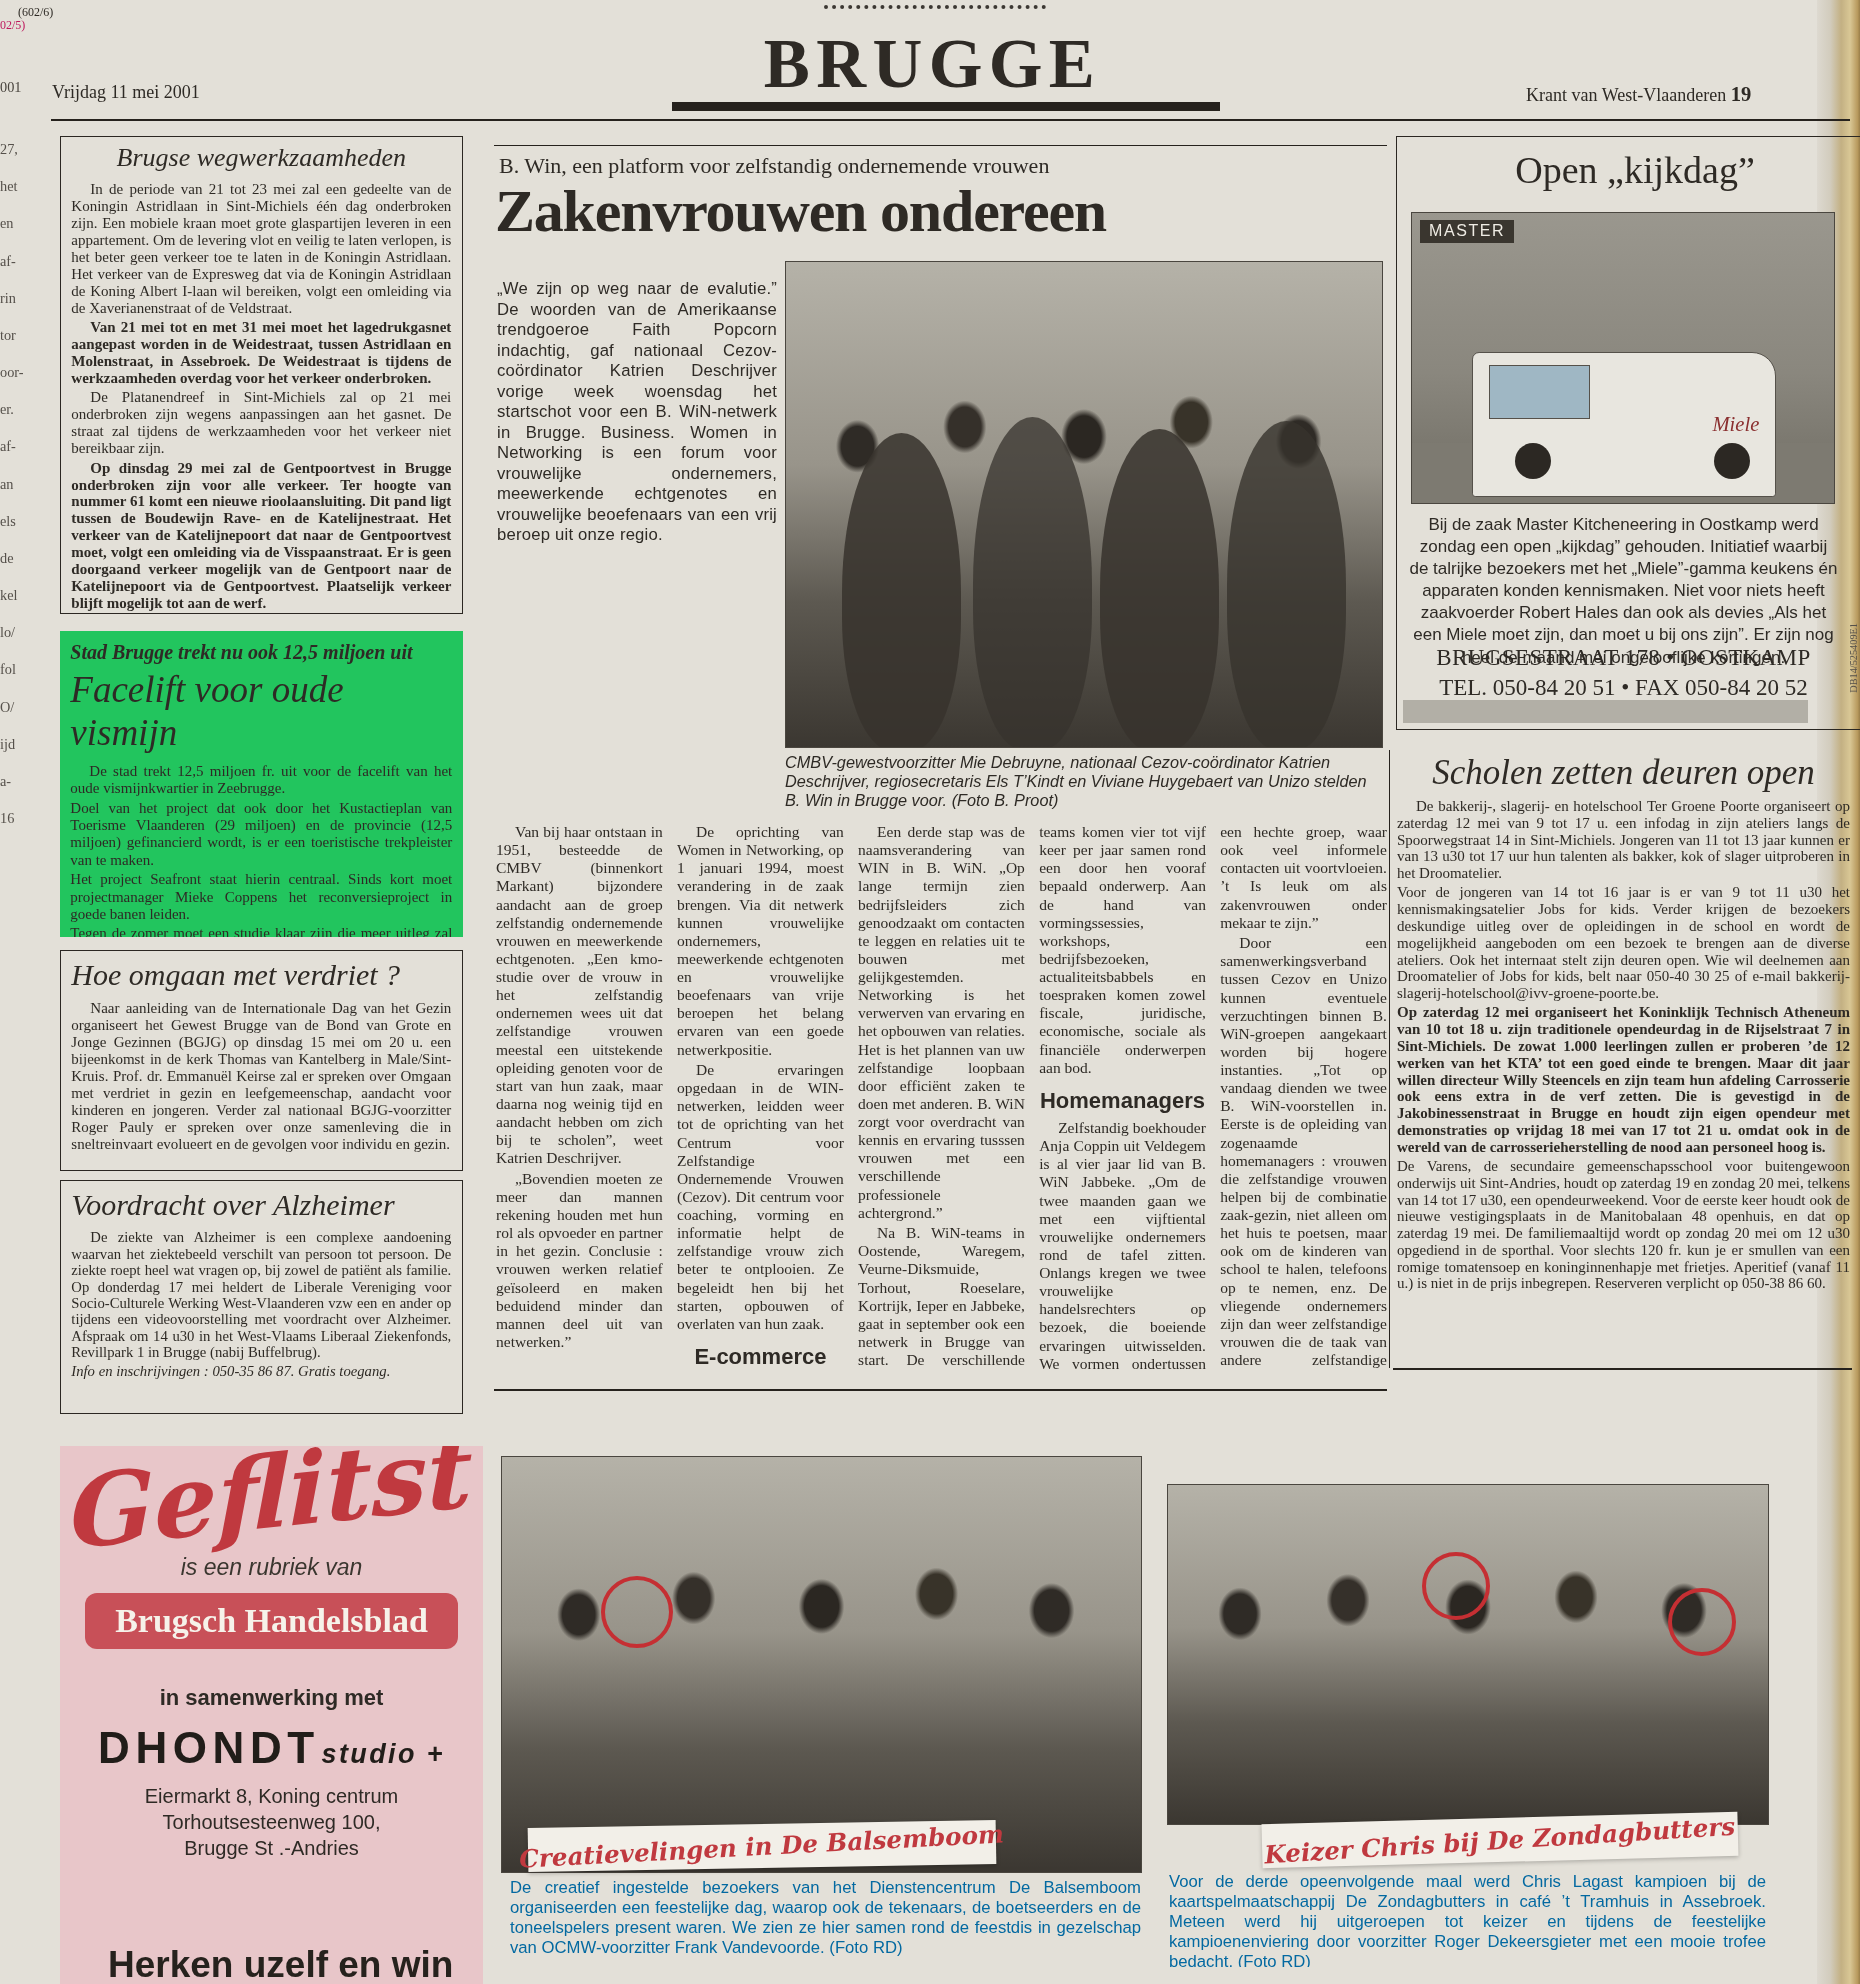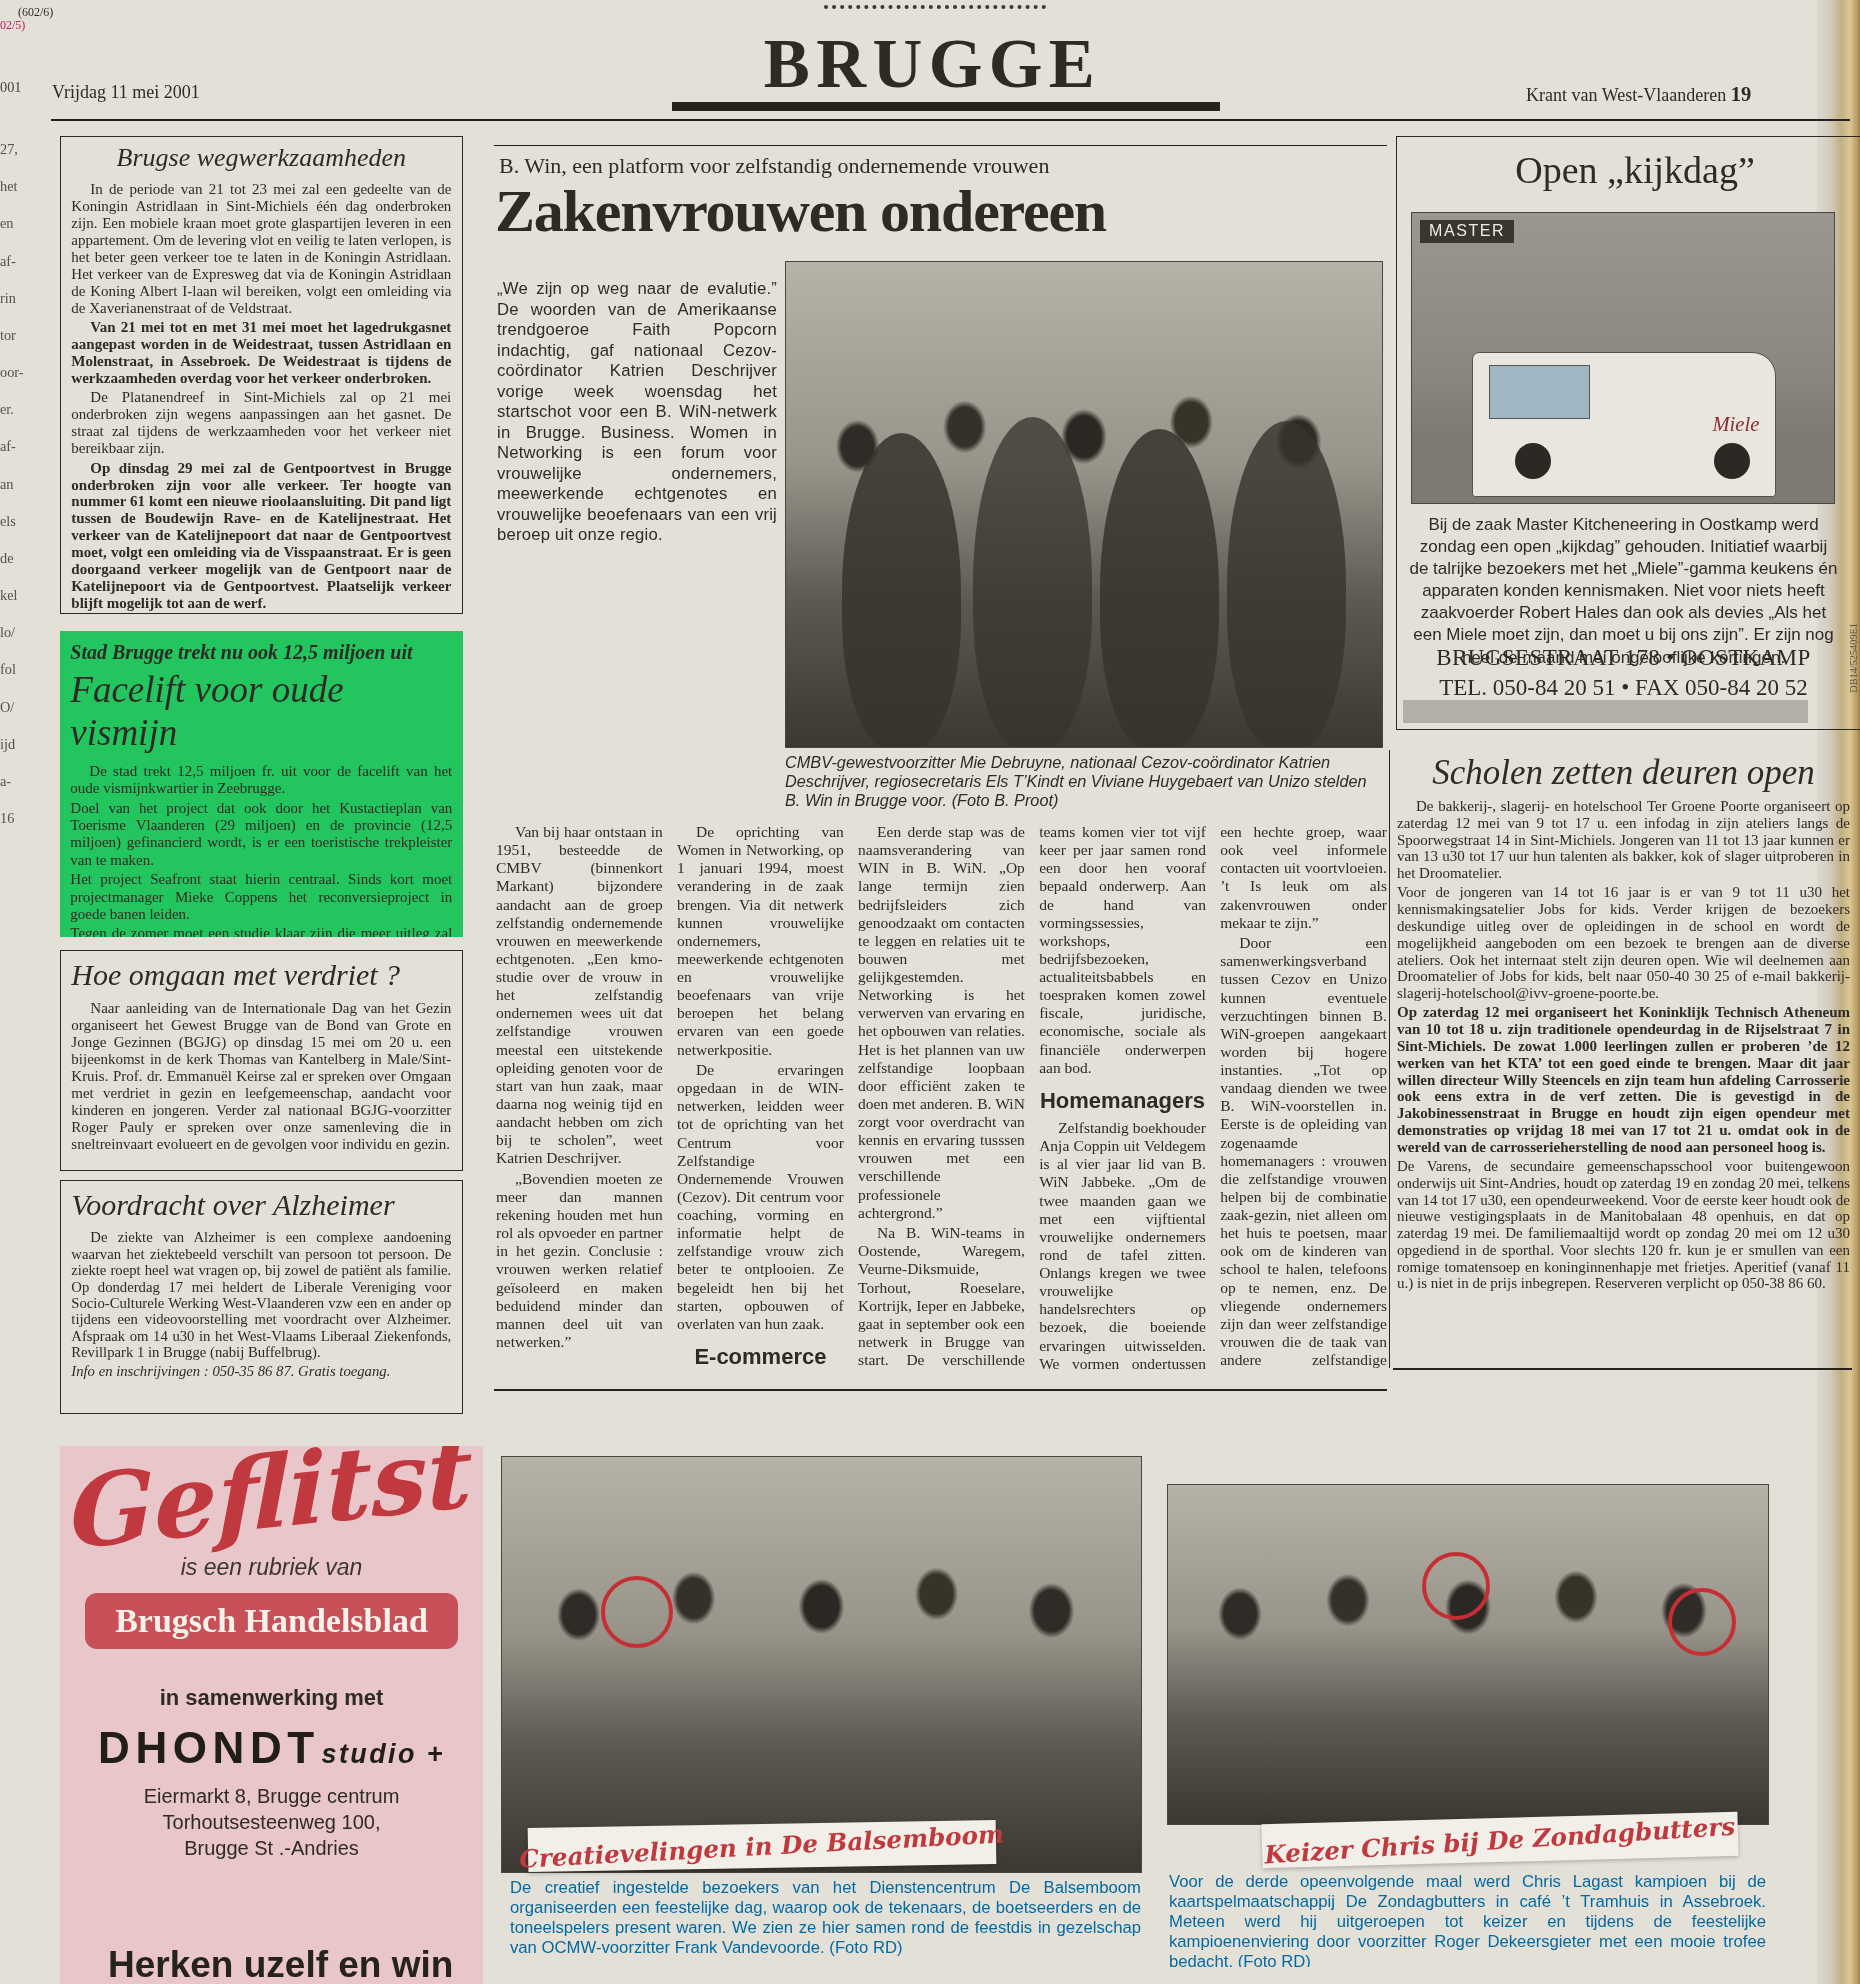--- a/index.html
+++ b/index.html
@@ -189,21 +189,21 @@
   <div class="abs pink ovh" style="left:60px;top:1446px;width:423px;height:1096px;">
     <div class="script ctr" style="font-size:99px;margin-top:-12px;transform:rotate(-6deg) skewX(-6deg);">Geflitst</div>
     <div class="ctr it sans" style="font-size:23px;margin-top:4px;color:#3a362f;">is een rubriek van</div>
     <div class="badge ctr b" style="margin:12px auto 0 auto;width:373px;height:56px;line-height:56px;font-size:34px;font-family:'Liberation Serif',serif;">Brugsch Handelsblad</div>
     <div class="ctr b sans" style="font-size:22px;margin-top:36px;">in samenwerking met</div>
     <div class="ctr" style="margin-top:12px;">
       <span class="b sans" style="font-size:44px;letter-spacing:5.6px;color:#211d19;">DHONDT</span>
       <span class="b it sans" style="font-size:27px;letter-spacing:2.4px;color:#211d19;">studio +</span>
     </div>
     <div class="ctr sans" style="font-size:20px;line-height:1.3;margin-top:9.5px;">
-      <div>Eiermarkt 8, Brugge centrum</div>
+      <div>Eiermarkt 8, Koning centrum</div>
       <div>Torhoutsesteenweg 100,</div>
       <div>Brugge St .-Andries</div>
     </div>
     <div class="b sans" style="font-size:37px;margin:83px 0 0 48px;color:#26221d;">Herken uzelf en win</div>
 
   </div>
 
   <div class="photo crowd" style="left:501px;top:1456px;width:639px;height:415px;">
     <div class="redcircle" style="left:99px;top:119px;width:64px;height:64px;"></div>
   </div>

